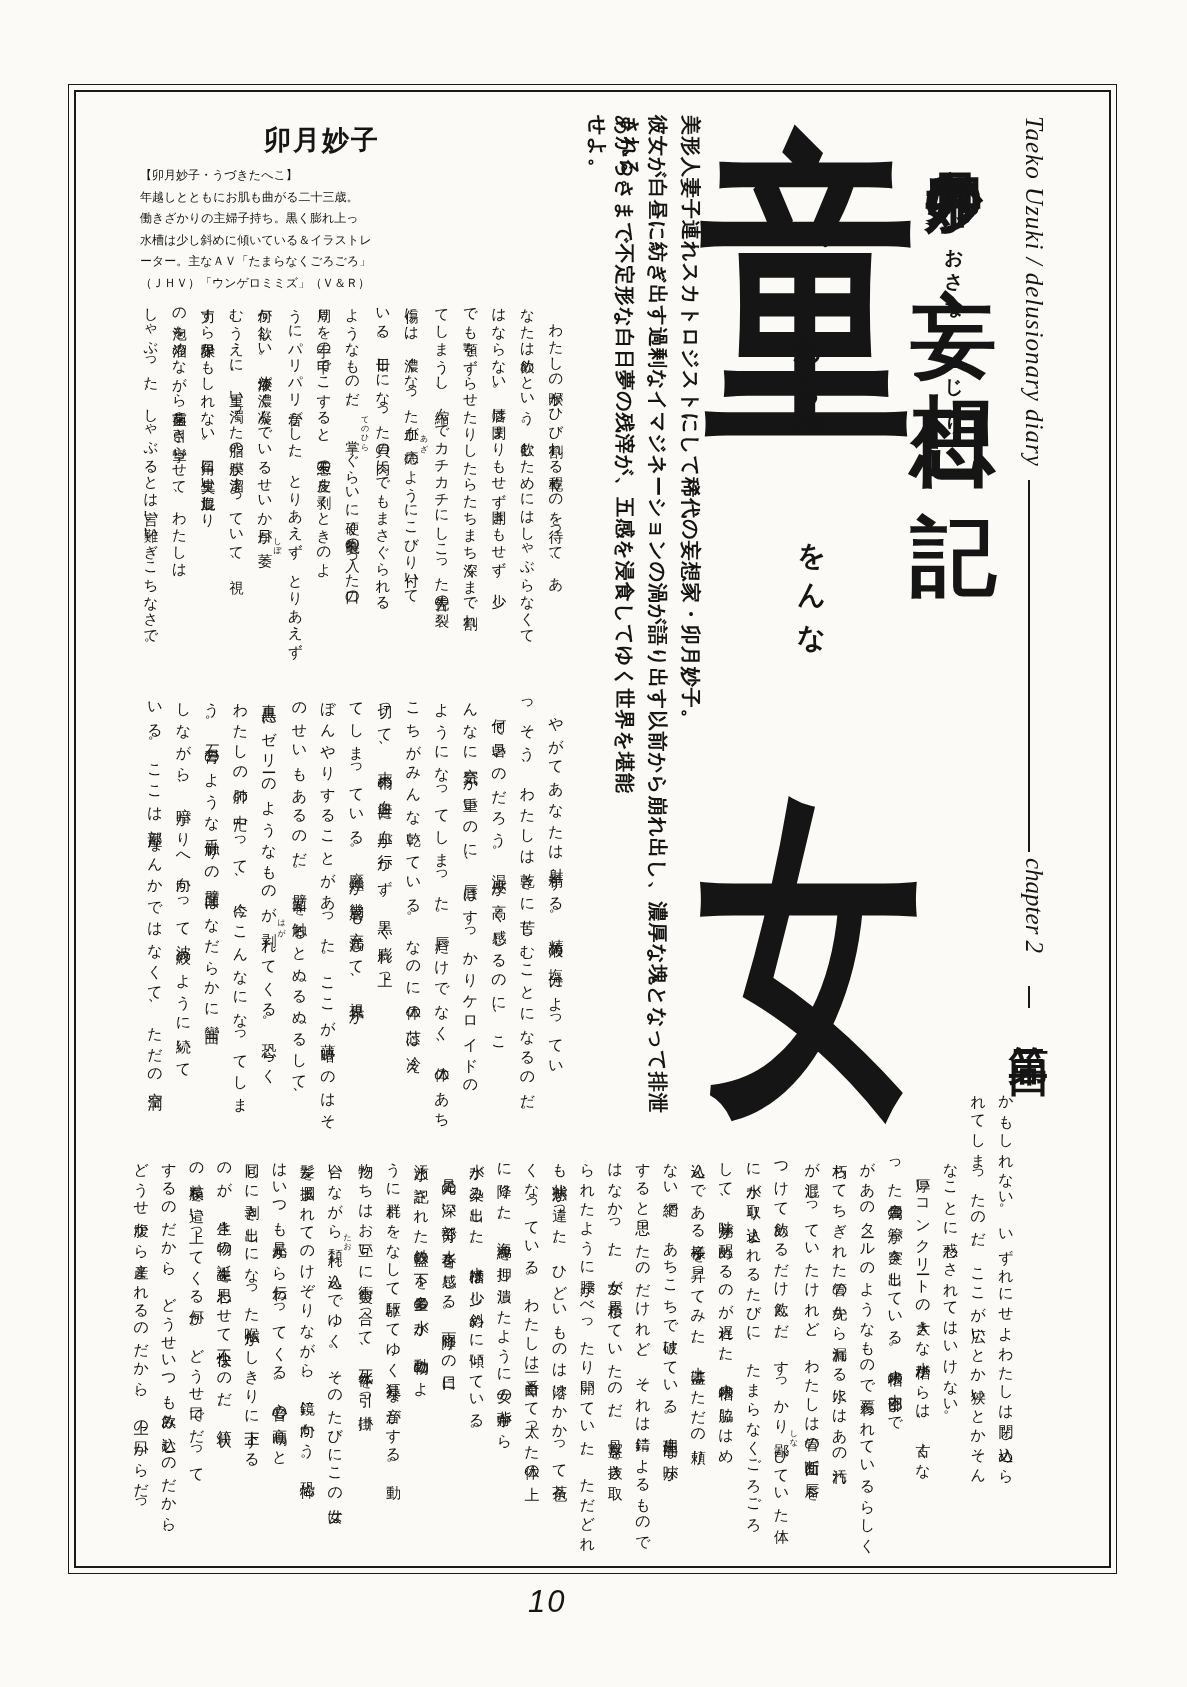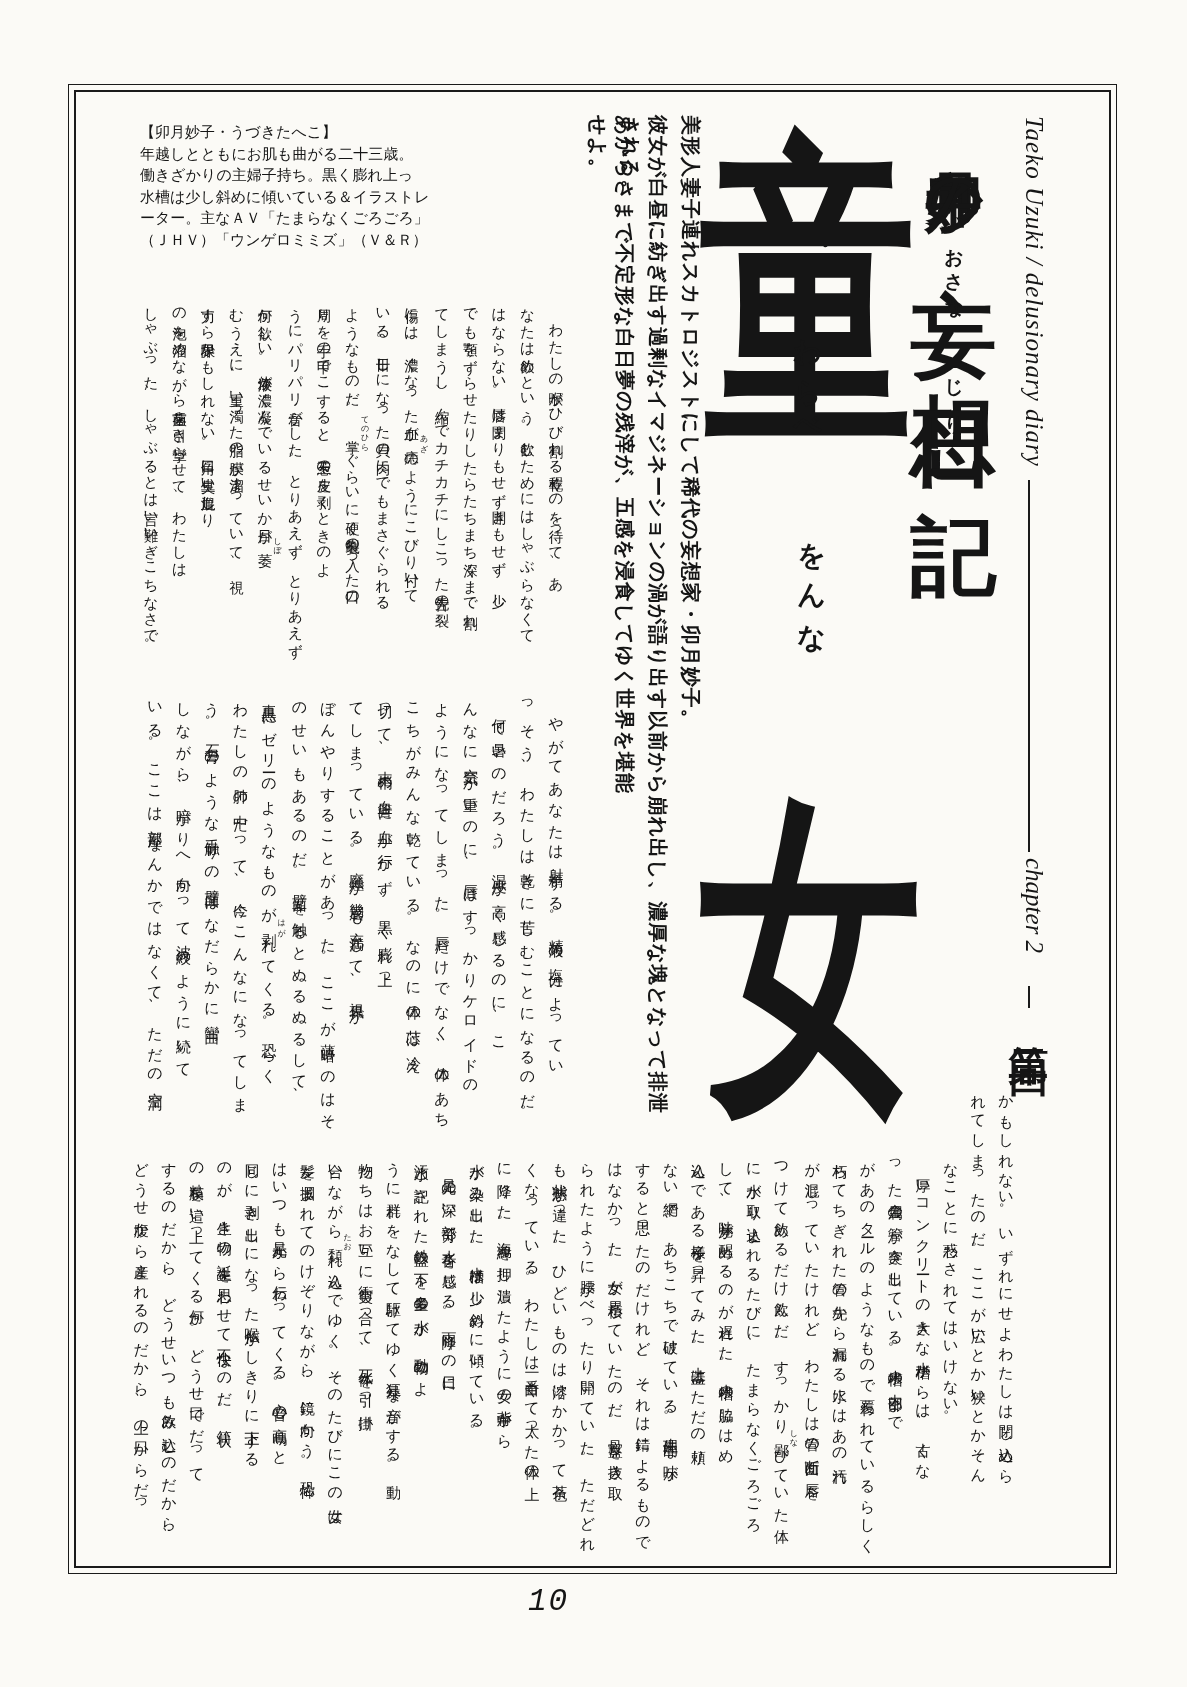--- a/index.html
+++ b/index.html
@@ -33,36 +33,36 @@
   
   .lede-line{position:absolute;writing-mode:vertical-rl;text-orientation:sideways;
       font-family:"Liberation Sans","DejaVu Sans",sans-serif;font-weight:bold;
       font-size:20px;letter-spacing:1px;width:28px;}
   .lede-0{left:676px;top:115px;height:660px;}
   .lede-1{left:643px;top:115px;height:1000px;}
   .lede-2{left:610px;top:115px;height:690px;}
   
   .profile{position:absolute;left:140px;top:122px;width:242px;}
   .profile-heading{font-weight:bold;font-size:27px;text-align:right;letter-spacing:2px;margin:0 2px 8px 0;}
-  .profile-line{font-size:15px;line-height:21.5px;white-space:nowrap;}
+  .profile-line{font-size:12px;line-height:21.5px;white-space:nowrap;font-family:Liberation Mono, monospace;}
   
   .band{position:absolute;writing-mode:vertical-rl;text-orientation:upright;text-align:start;}
   .band p{margin:0;}
   .band1{left:142px;top:298px;width:428px;height:366px;font-size:14.5px;letter-spacing:.4px;}
   .band1 p{line-height:28.5px;}
   .band2{left:142px;top:692px;width:428px;height:442px;font-size:15px;letter-spacing:4.2px;}
   .band2 p{line-height:28.5px;}
   .band3{left:133px;top:1152px;width:886px;height:410px;font-size:15px;letter-spacing:2.4px;}
   .band3 p{line-height:27.7px;}
   .band p.raise{margin-block-start:0;margin-top:-68px;}
   .band p.indent{text-indent:1em;}
   ruby rt{font-size:8px;letter-spacing:0;}
   
   .pagenum{position:absolute;left:528px;top:1584px;font-style:italic;font-size:31px;
-      font-family:Liberation Mono, monospace;letter-spacing:2px;}
+      font-family:Liberation Sans, sans-serif;letter-spacing:2px;}
 </style>
 </head>
 <body>
 
 <div class="page">
   <div class="frame"></div>
 
   <div class="series-title"><span class="t-prefix">卯月妙子の</span><span class="t-big">妄</span><span class="t-rb">おさな</span><span class="t-big">想</span><span class="t-big">日</span><span class="t-rb">じ</span><span class="t-rb">り</span><span class="t-big">記</span></div>
 
   <div class="credit">Taeko Uzuki / delusionary diary</div>
@@ -74,20 +74,21 @@
   <div class="kanji-big k-warabe">童</div>
   <div class="kana-col kana-warabe">わらべ</div>
   <div class="kanji-big k-onna">女</div>
   <div class="kana-col kana-onna">をんな</div>
 
   <div class="lede-line lede-0">美形人妻子連れスカトロジストにして稀代の妄想家・卯月妙子。</div>
   <div class="lede-line lede-1">彼女が白昼に紡ぎ出す過剰なイマジネーションの渦が語り出す以前から崩れ出し、濃厚な塊となって排泄される。</div>
   <div class="lede-line lede-2">あからさまで不定形な白日夢の残滓が、五感を浸食してゆく世界を堪能せよ。</div>
 
   <div class="profile">
+    <div class="profile-heading">卯月妙子</div>
     <div class="profile-line">【卯月妙子・うづきたへこ】</div>
     <div class="profile-line">年越しとともにお肌も曲がる二十三歳。</div>
     <div class="profile-line">働きざかりの主婦子持ち。黒く膨れ上っ</div>
     <div class="profile-line">水槽は少し斜めに傾いている＆イラストレ</div>
     <div class="profile-line">ーター。主なＡＶ「たまらなくごろごろ」</div>
     <div class="profile-line">（ＪＨＶ）「ウンゲロミミズ」（Ｖ＆Ｒ）</div>
   </div>
 
   <div class="band band1">
       <p class="indent">わたしの喉がひび割れる程乾くのを待って、あ</p>

